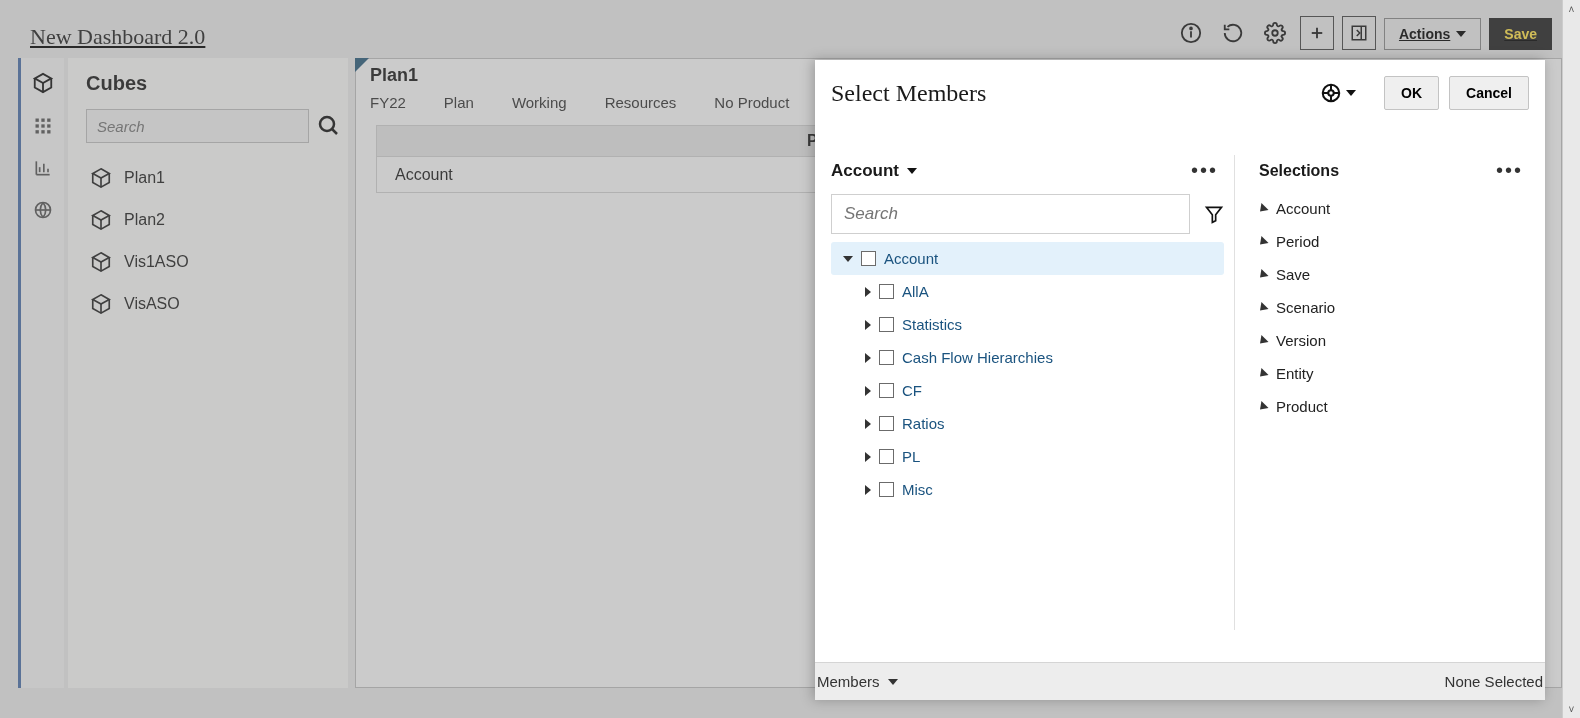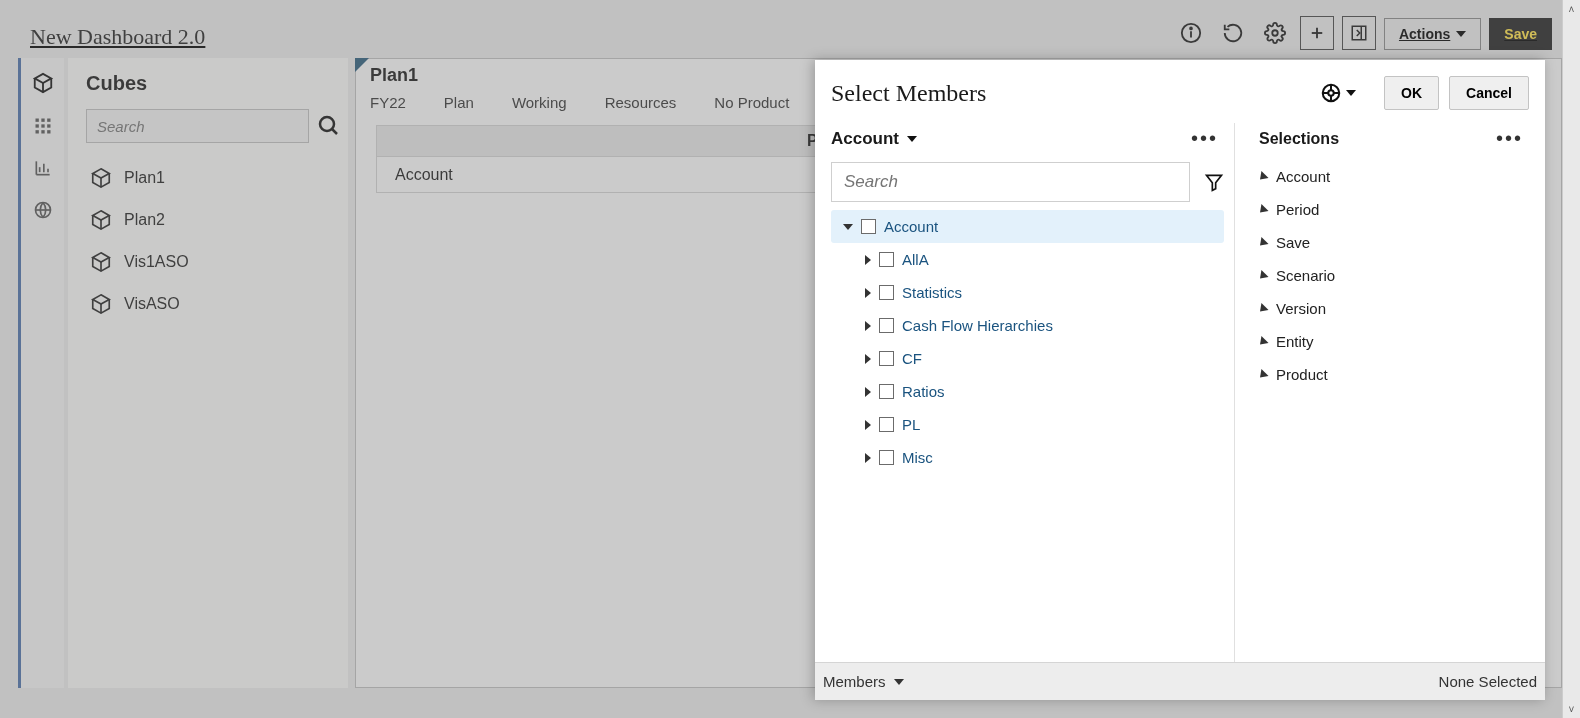--- a/index.html
+++ b/index.html
@@ -182,20 +182,21 @@
   .modal {
     position:absolute;
     top:60px; left:815px;
     width:730px;
     height:640px;
     background:#fff;
     box-shadow:-2px 0 12px rgba(0,0,0,0.25);
     z-index:10;
     display:flex;
     flex-direction:column;
+    gap:32px;
   }
   .modal-header {
     display:flex; align-items:center;
     padding: 16px 16px 12px 16px;
     gap:10px;
   }
   .modal-title {
     font-family: Georgia, "Times New Roman", serif;
     font-size:24px; color:#1a1a1a;
     flex:1;
@@ -271,21 +272,21 @@
     width:0;height:0;
     border-top:5px solid transparent;
     border-bottom:5px solid transparent;
     border-right:7px solid #333;
   }
   .modal-footer {
     height:38px;
     border-top:1px solid #d5d5d5;
     background:#ededed;
     display:flex; align-items:center;
-    padding:0 8px;
+    padding:0 2px;
     font-size:15px;
     color:#333;
   }
   .footer-left { display:flex; align-items:center; gap:8px; cursor:pointer;}
   .footer-right { margin-left:auto; color:#333; }
   
   .scrollbar {
     position:absolute;
     top:0; right:0;
     width:18px; height:100%;

